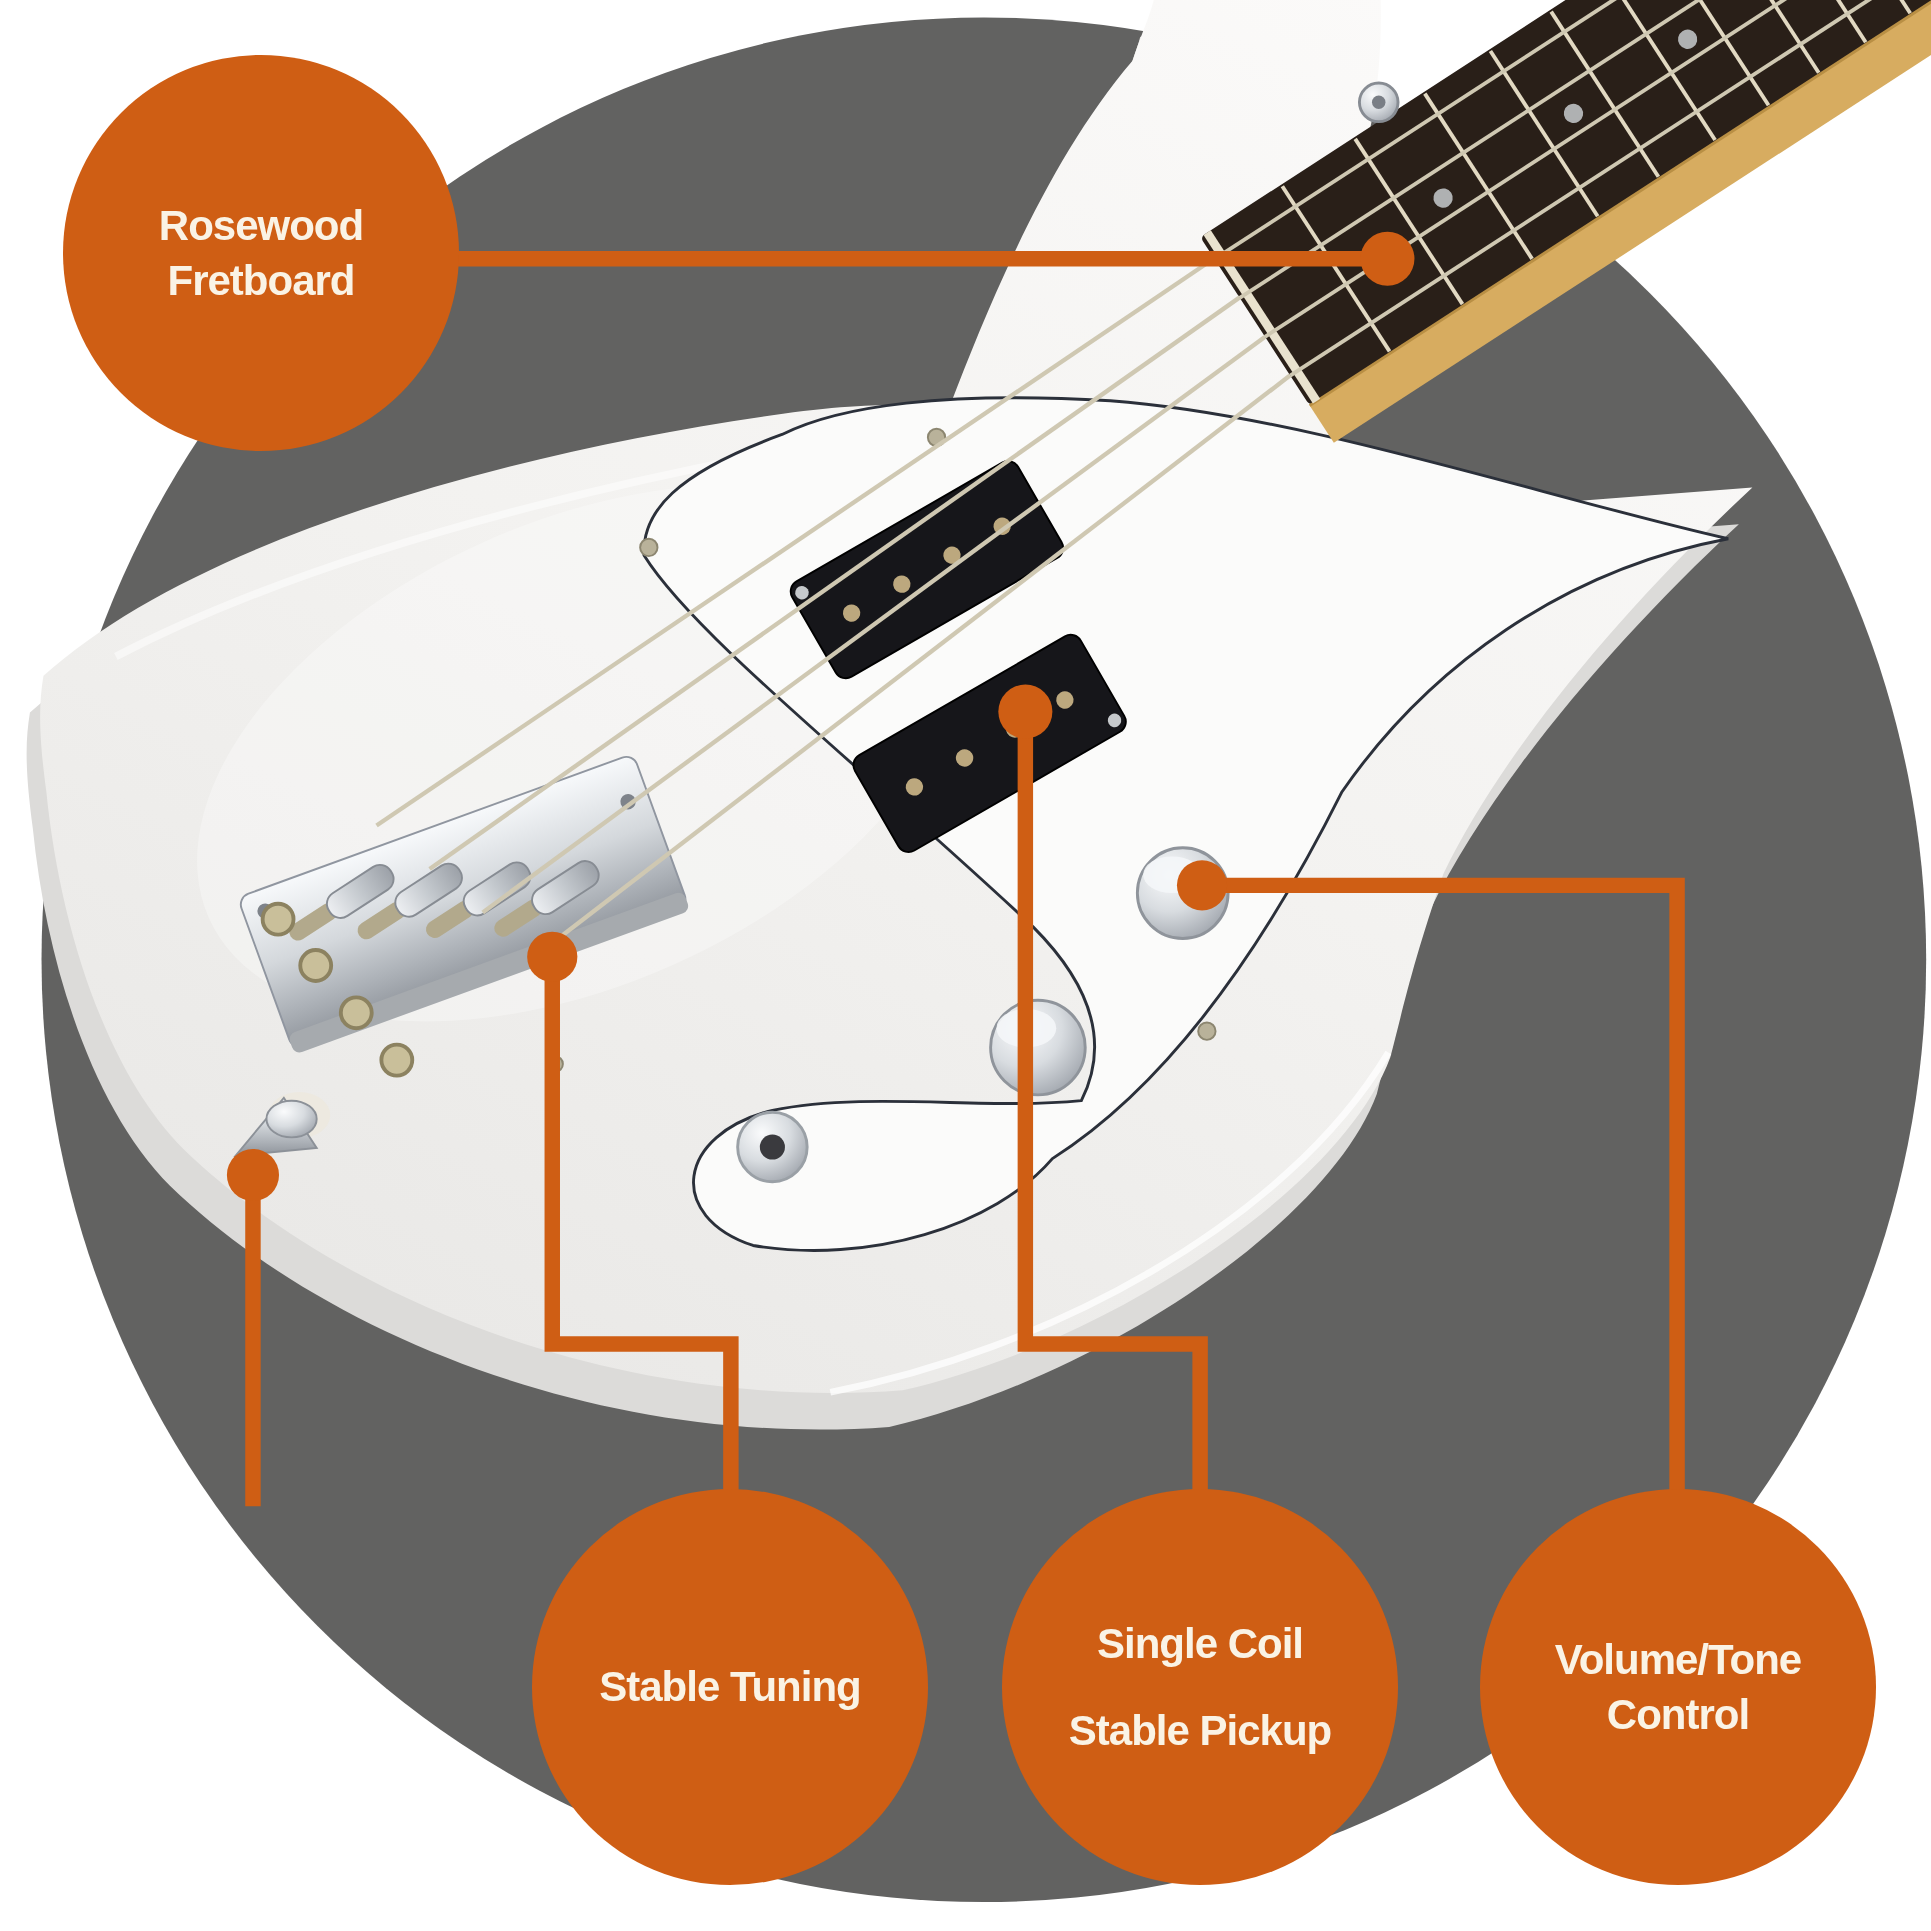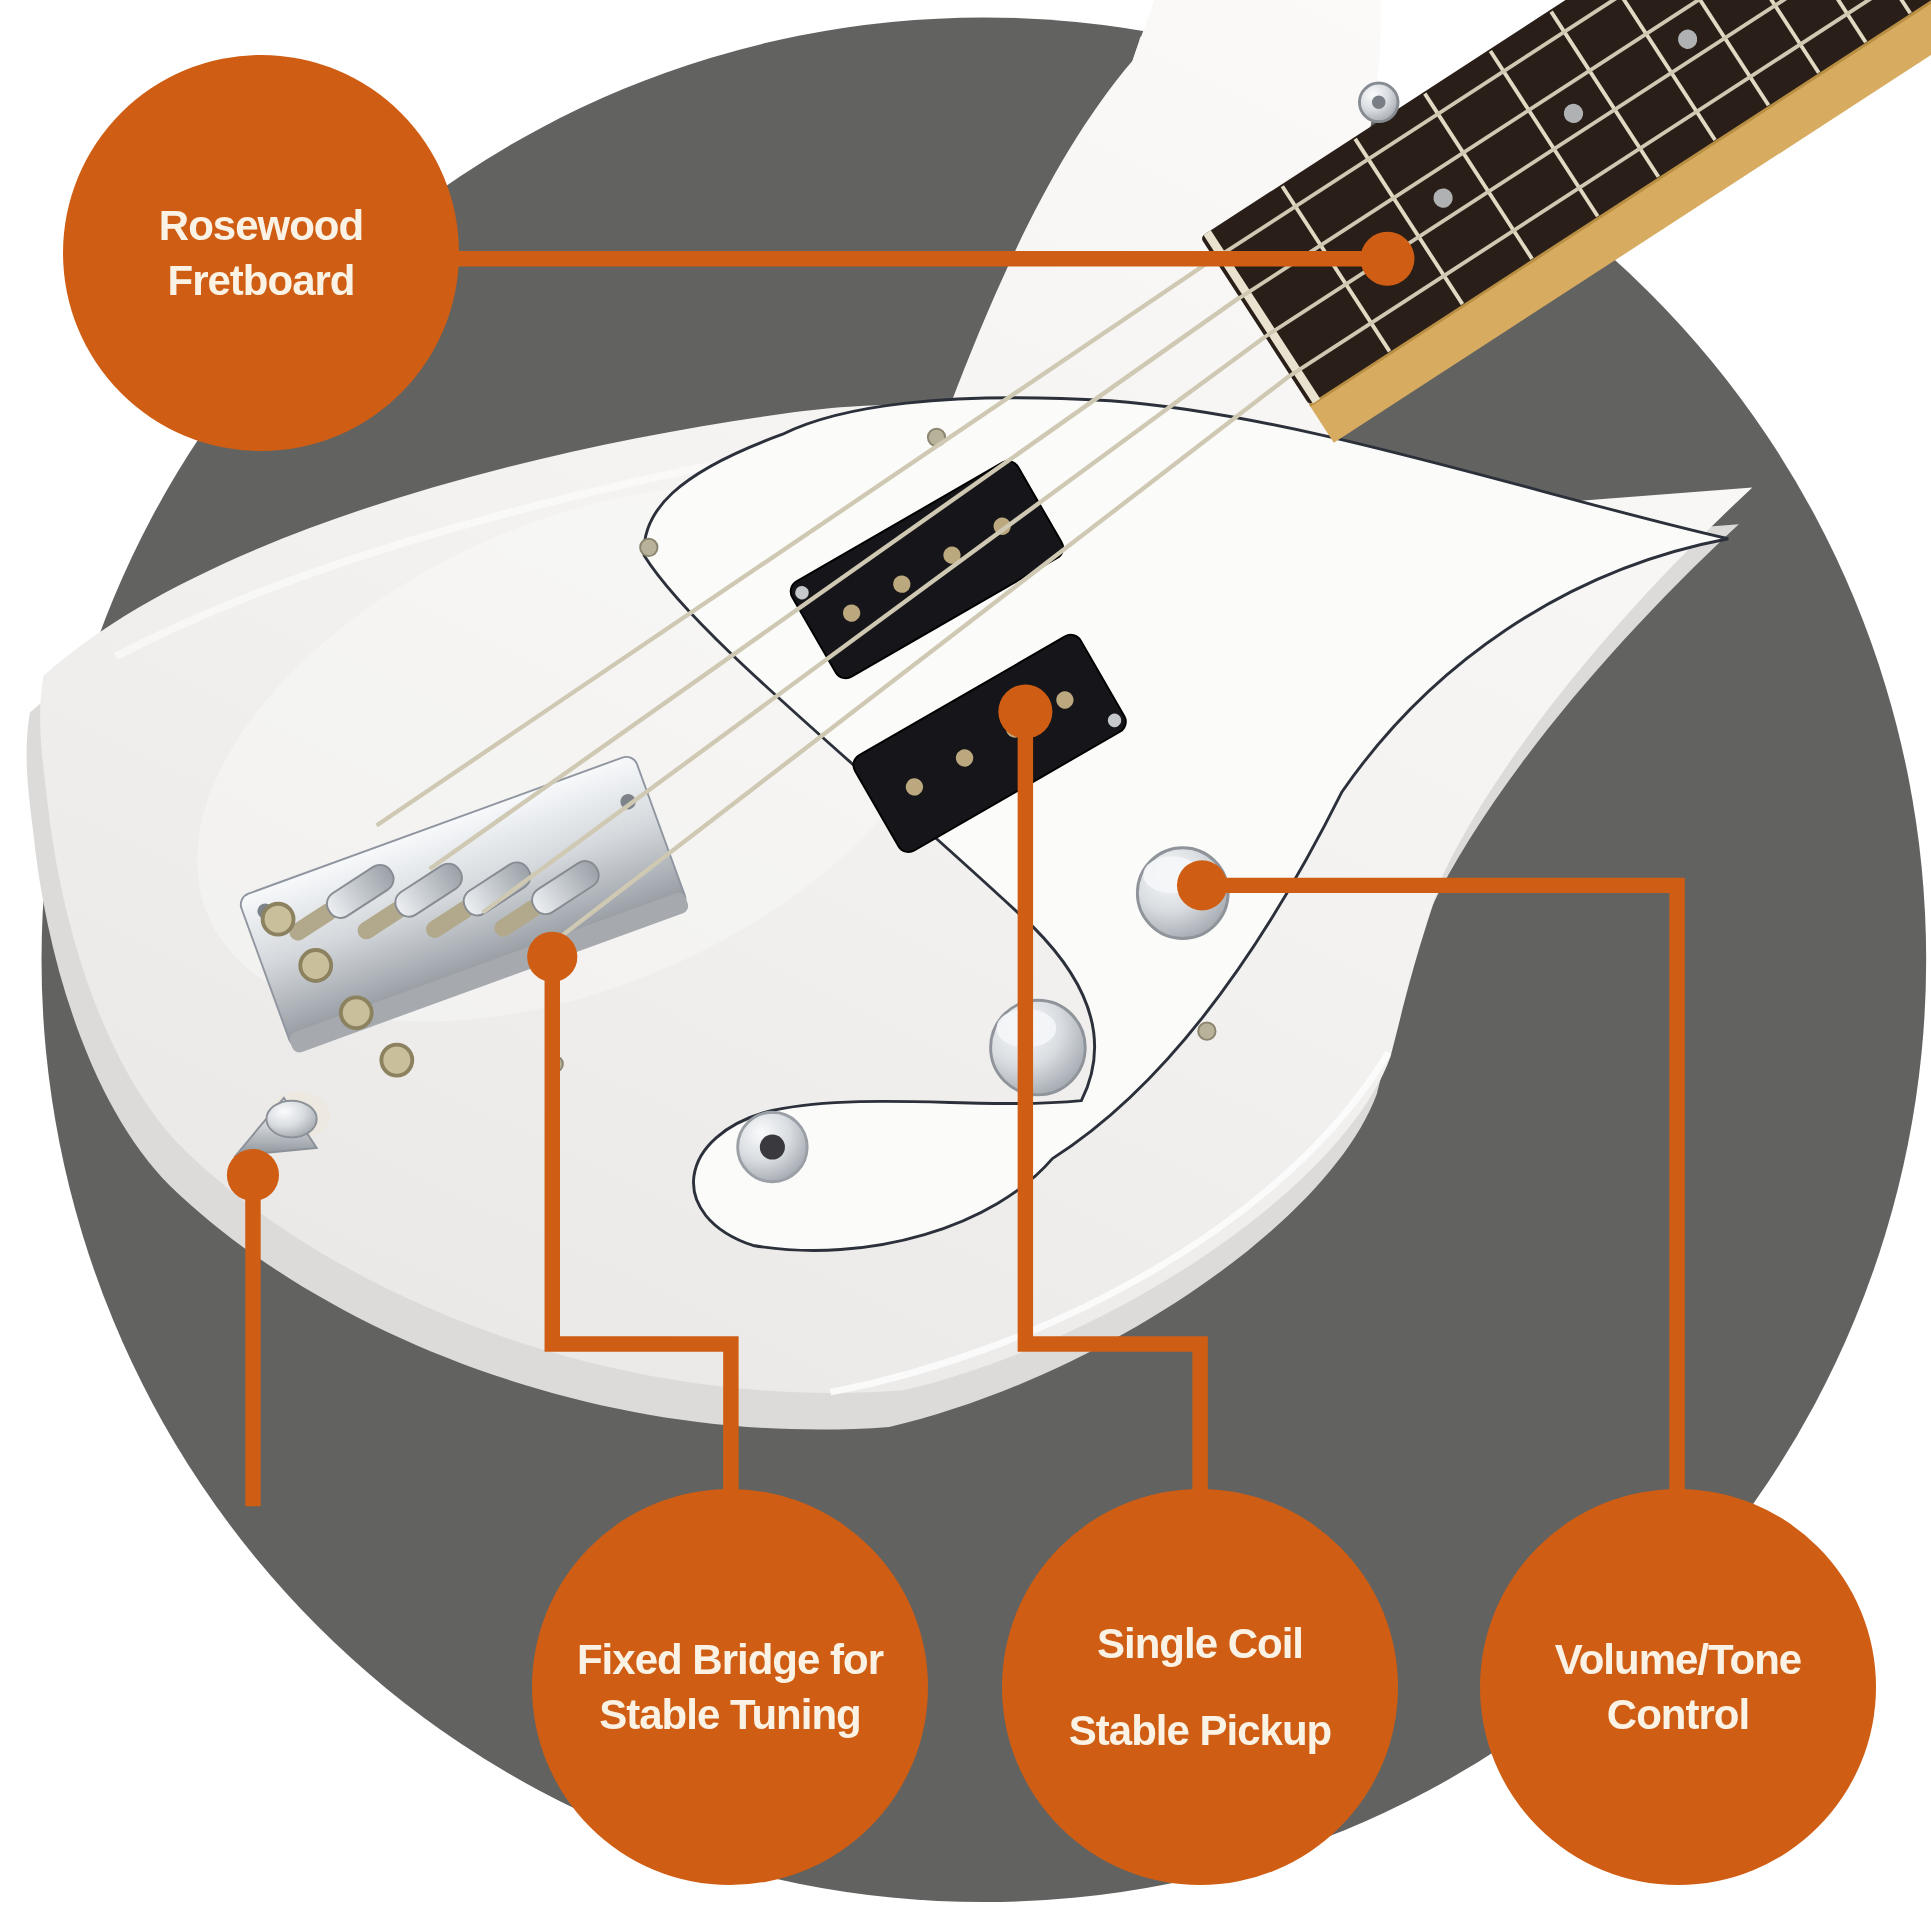--- a/index.html
+++ b/index.html
@@ -246,21 +246,20 @@
   </g>
 </svg>
 
 <div class="callout c-top">
   <span>Rosewood</span>
   <span>Fretboard</span>
 </div>
 
 
 <div class="callout c-b2">
-  <span>Fixed Bridge for</span>
   <span>Stable Tuning</span>
 </div>
 
 <div class="callout c-b3">
   <span>Single Coil</span>
   <span>Stable Pickup</span>
 </div>
 
 <div class="callout c-b4">
   <span>Volume/Tone</span>

